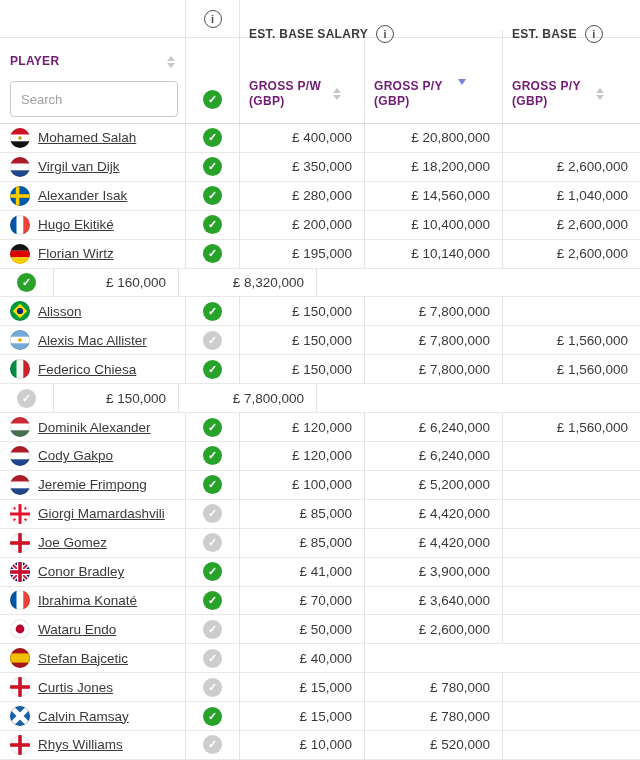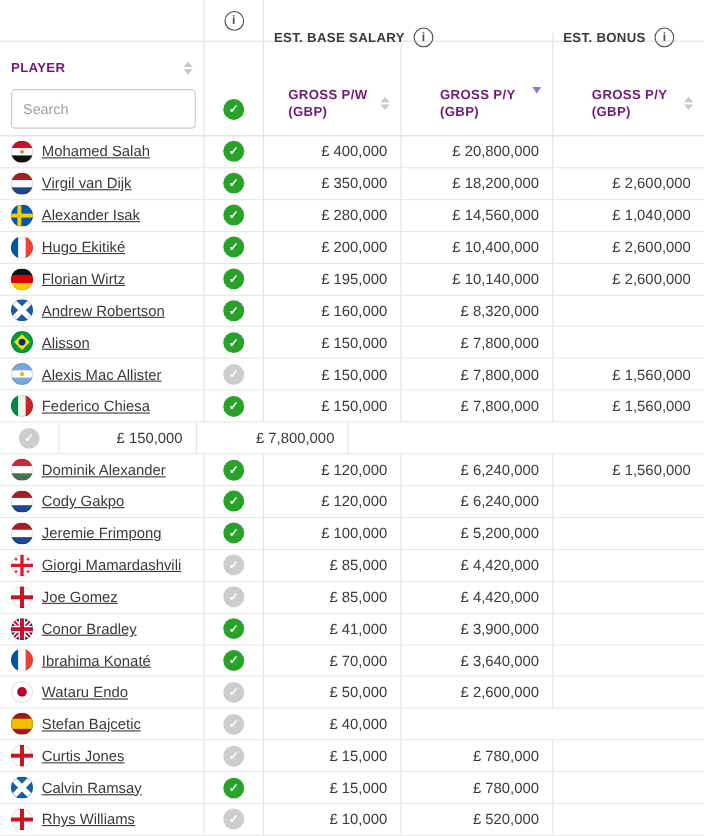--- a/index.html
+++ b/index.html
@@ -30,21 +30,21 @@
   
   .hrow-sub .c-player { padding:8px 8px 0 10px; display:flex; flex-direction:column; }
   .player-head-line { display:flex; align-items:center; justify-content:space-between; margin-top:8px; }
   .col-label { font-size:12px; font-weight:bold; color:#701a75; letter-spacing:.3px; line-height:1.3; }
   .search-input { margin-top:11px; height:36px; width:168px; border:1px solid #c9c9c9; border-radius:4px;
     padding:0 10px; font-size:13px; font-family:"Liberation Sans", sans-serif; color:#b91c1c; outline:none; }
   .search-input::placeholder { color:#9f9f9f; }
 
   .hrow-sub .c-check { display:flex; align-items:flex-end; justify-content:center; padding-bottom:14px; }
   .money-head { display:flex; flex-direction:column; justify-content:flex-end; padding:0 8px 13px 9px; }
-  .money-head .inner { display:flex; align-items:center; justify-content:flex-end; }
+  .money-head .inner { display:flex; align-items:center; justify-content:flex-start; }
   .money-head .col-label { width:82px; }
 
   .sort-double { display:flex; flex-direction:column; gap:2px; align-items:center; cursor:pointer; padding:2px; }
   .tri-up { width:0; height:0; border-left:4px solid transparent; border-right:4px solid transparent; border-bottom:5px solid #c7c7c7; }
   .tri-down { width:0; height:0; border-left:4px solid transparent; border-right:4px solid transparent; border-top:5px solid #c7c7c7; }
   .sort-active { cursor:pointer; padding:2px; }
   .sort-active .tri-down { border-left:4.5px solid transparent; border-right:4.5px solid transparent; border-top:6px solid #7b80d6; }
 
   
   .check-badge { width:19px; height:19px; border-radius:50%; display:inline-flex; align-items:center; justify-content:center;
@@ -73,21 +73,21 @@
   <div class="hrow-top">
     <div class="cell c-player"></div>
     <div class="cell c-check">
       <span class="info-icon">i</span>
     </div>
     <div class="cell c-base-span">
       <span class="group-label">EST. BASE SALARY</span>
       <span class="info-icon">i</span>
     </div>
     <div class="cell c-bonus">
-      <span class="group-label">EST. BONUS</span>
+      <span class="group-label">EST. BASE</span>
       <span class="info-icon">i</span>
     </div>
   </div>
 
   <div class="hrow-sub">
     <div class="c-player">
       <div class="player-head-line">
         <span class="col-label">PLAYER</span>
         <span class="sort-double">
             <span class="tri-up"></span>
@@ -216,29 +216,20 @@
     </div>
     <div class="c-check">
       <span class="check-badge green">✓</span>
     </div>
     <div class="c-pw">£ 195,000</div>
     <div class="c-py">£ 10,140,000</div>
     <div class="c-bonus">£ 2,600,000</div>
   </div>
 
   <div class="trow">
-    <div class="c-player">
-      <span class="flag">
-            <svg width="20" height="20" viewBox="0 0 20 20" xmlns="http://www.w3.org/2000/svg">
-              <rect width="20" height="20" fill="#1460AA"></rect>
-              <path d="M0 0 L20 20 M20 0 L0 20" stroke="#fff" stroke-width="5"></path>
-            </svg>
-          </span>
-      <span class="player-link">Andrew Robertson</span>
-    </div>
     <div class="c-check">
       <span class="check-badge green">✓</span>
     </div>
     <div class="c-pw">£ 160,000</div>
     <div class="c-py">£ 8,320,000</div>
     <div class="c-bonus"></div>
   </div>
 
   <div class="trow">
     <div class="c-player">

